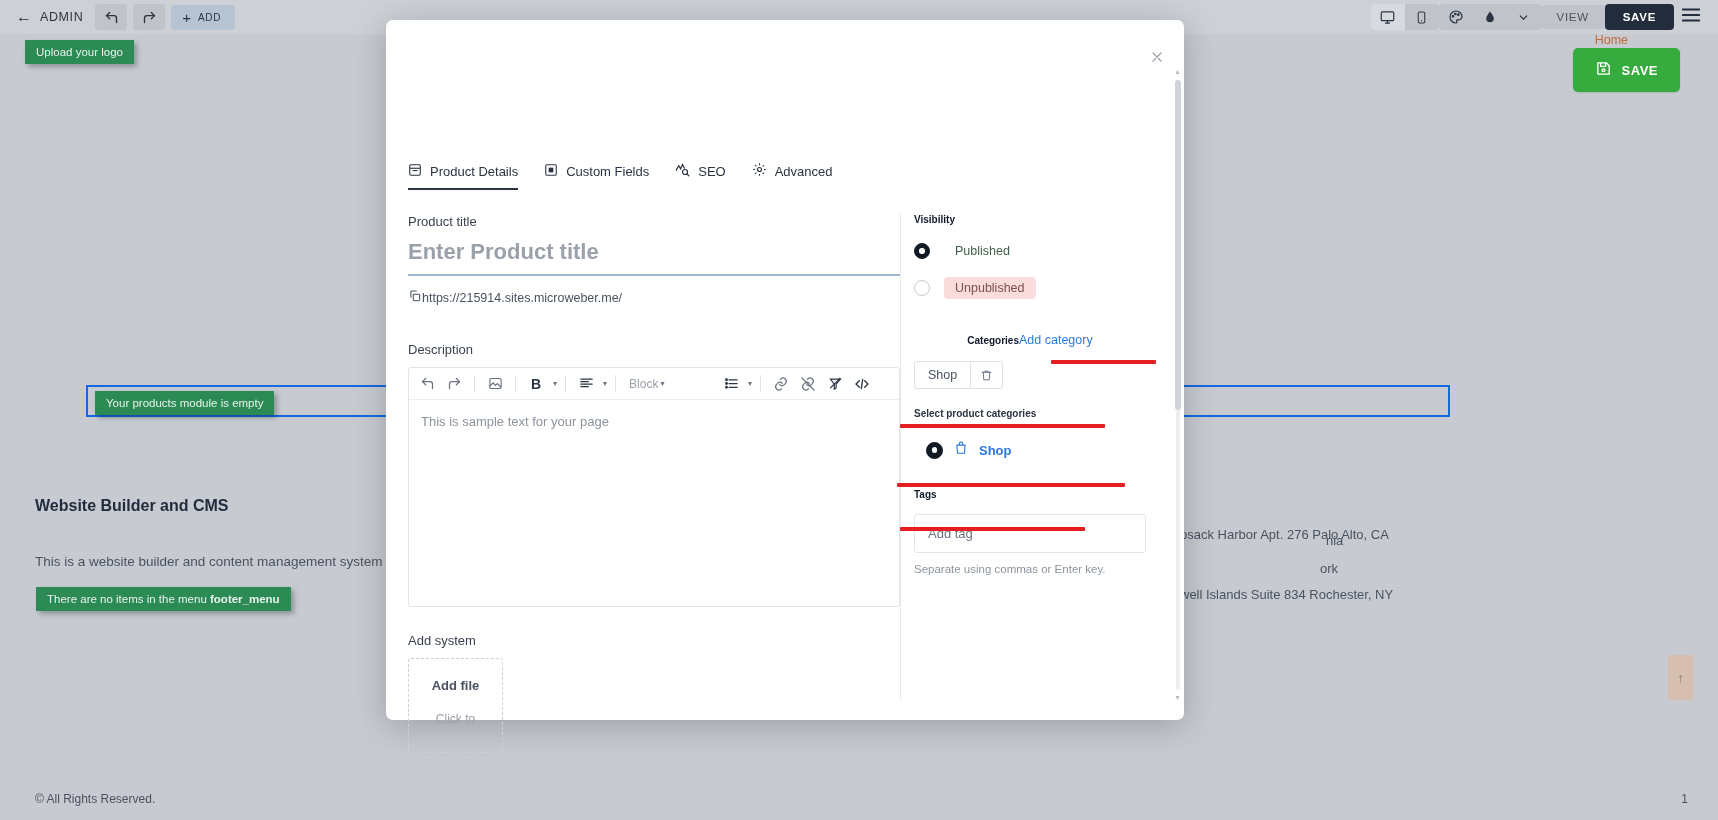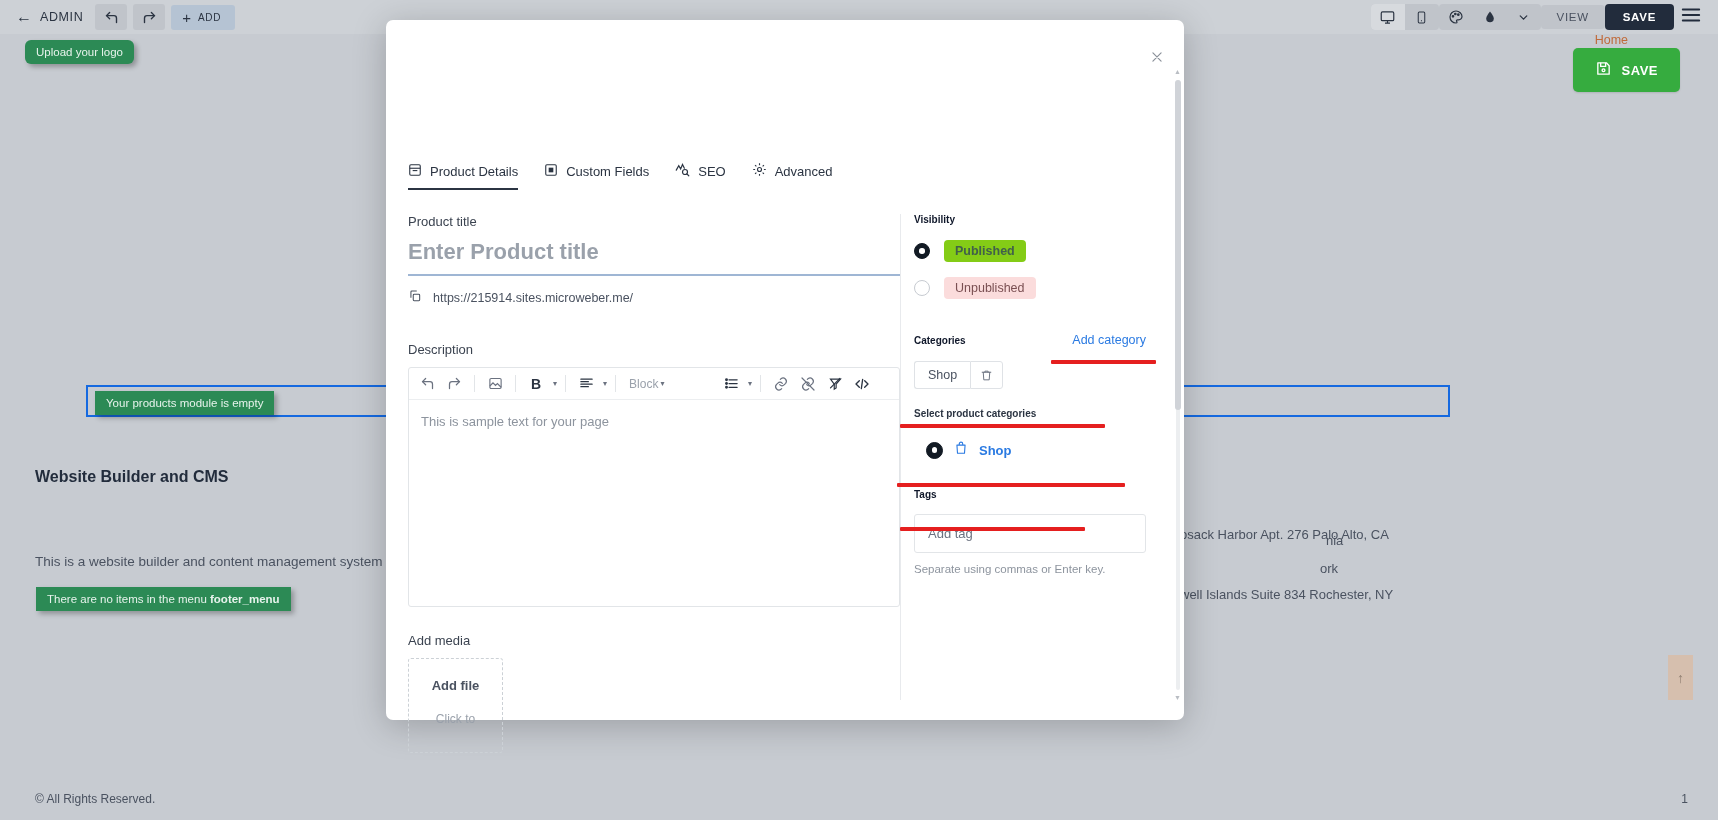--- a/index.html
+++ b/index.html
@@ -79,33 +79,33 @@
   }
 
   
   .tag-badge {
     position: absolute;
     background: #2c8a55; color: #e7f3ec;
     font-size: 11.5px; padding: 6px 11px;
     box-shadow: 3px 3px 5px rgba(0,0,0,.28);
     white-space: nowrap;
   }
-  #logo-badge { left: 25px; top: 40px; border-radius: 6px; }
+  #logo-badge { left: 25px; top: 40px; }
   #products-badge { left: 95px; top: 391px; }
   #footer-menu-badge { left: 36px; top: 587px; }
   #footer-menu-badge b { font-weight: bold; }
 
   #products-outline {
     position: absolute; left: 86px; top: 385px;
     width: 1364px; height: 32px;
     border: 2px solid #1569e0;
   }
 
   #bg-heading {
-    position: absolute; left: 35px; top: 468px;
+    position: absolute; left: 35px; top: 497px;
     font-size: 16px; font-weight: bold; color: #222c3c;
   }
   #bg-paragraph {
     position: absolute; left: 35px; top: 554px;
     font-size: 13.5px; color: #4a5260; width: 1000px;
   }
   .bg-addr {
     position: absolute; font-size: 13px; color: #4a5260;
   }
   #addr-1 { left: 1326px; top: 501px; margin-top: 32px; }
@@ -197,21 +197,21 @@
     font-size: 13px; color: #3b4350; margin-bottom: 10px;
   }
   #title-input {
     width: 100%; border: none; border-bottom: 2px solid #9fb6d4;
     font-size: 22px; font-weight: bold; color: #2b3442;
     padding: 0 0 9px 0; outline: none;
     font-family: "Liberation Sans", sans-serif;
   }
   #title-input::placeholder { color: #9aa1ab; font-weight: bold; }
   #url-row {
-    display: flex; align-items: center; gap: 11px;
+    display: flex; align-items: center; 
     margin-top: 13px; font-size: 12.5px; color: #4a5260;
   }
   #desc-label { margin-top: 36px; }
 
   #editor-box {
     border: 1px solid #e2e5e8; border-radius: 3px;
     margin-top: 8px; height: 240px;
     display: flex; flex-direction: column;
   }
   #editor-toolbar {
@@ -264,25 +264,25 @@
     width: 16px; height: 16px; border-radius: 50%;
     border: 1.6px solid #c7cbd1; background: #fff;
     display: flex; align-items: center; justify-content: center;
     flex: none;
   }
   .radio.checked { border-color: #121a24; background: #121a24; }
   .radio.checked::after {
     content: ""; width: 5.5px; height: 5.5px; border-radius: 50%; background: #fff;
   }
   .pill { font-size: 12.5px; padding: 4px 11px; border-radius: 4px; }
-  .pill.pub { background: #84cc16; color: #41604a; font-weight: bold; }
+  .pill.pub { background: #ffffff; color: #41604a; }
   .pill.unpub { background: #fbdcdc; color: #7a4f52; }
 
   #cat-header {
-    display: flex; align-items: center; justify-content: space-between;
+    display: flex; align-items: center; justify-content: center;
     margin-top: 34px;
   }
   #add-category-link {
     font-size: 12.5px; color: #2a7ae2; cursor: pointer;
   }
   .chip-row { display: flex; margin-top: 14px; }
   .chip {
     border: 1px solid #dfe2e6; border-right: none;
     padding: 6px 13px; font-size: 12.5px; color: #4a5260;
     border-radius: 3px 0 0 3px;
@@ -599,21 +599,21 @@
             <svg width="16" height="16" viewBox="0 0 24 24" fill="none" stroke="#2b3442" stroke-width="2" stroke-linecap="round" stroke-linejoin="round">
                 <polyline points="8 7 3 12 8 17"></polyline>
                 <polyline points="16 7 21 12 16 17"></polyline>
                 <path d="M13 5l-2 14"></path>
               </svg>
           </div>
         </div>
         <div id="editor-body">This is sample text for your page</div>
       </div>
 
-      <div class="field-label" id="media-label">Add media</div>
+      <div class="field-label" id="media-label">Add system</div>
       <div id="add-file-box">
         <div class="af-title">Add file</div>
         <div class="af-sub">Click to</div>
       </div>
     </div>
 
     <div id="col-divider"></div>
 
     <div id="right-col">
       <div class="sec-title">Visibility</div>

